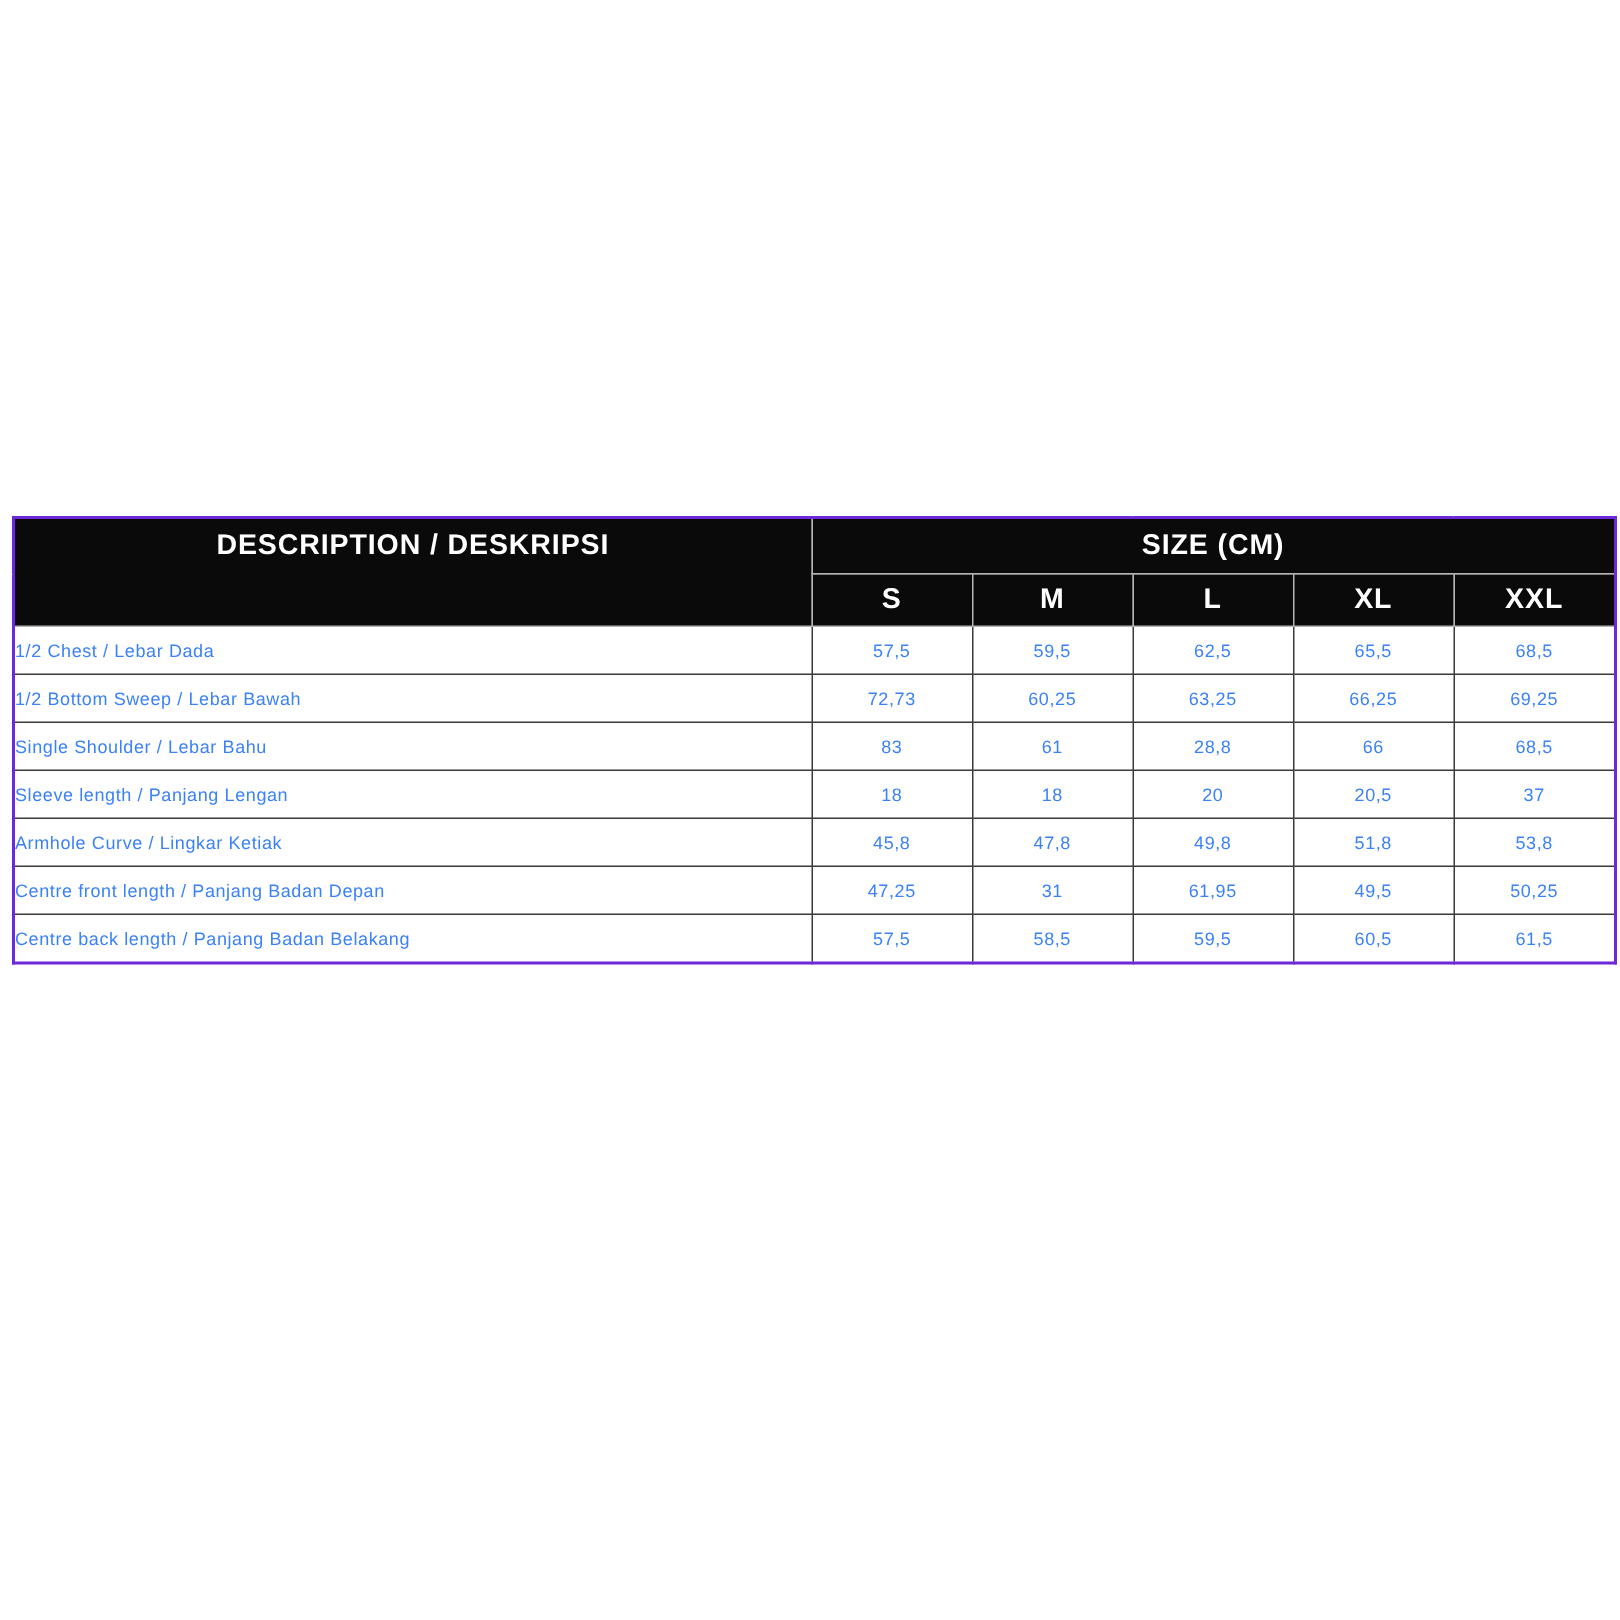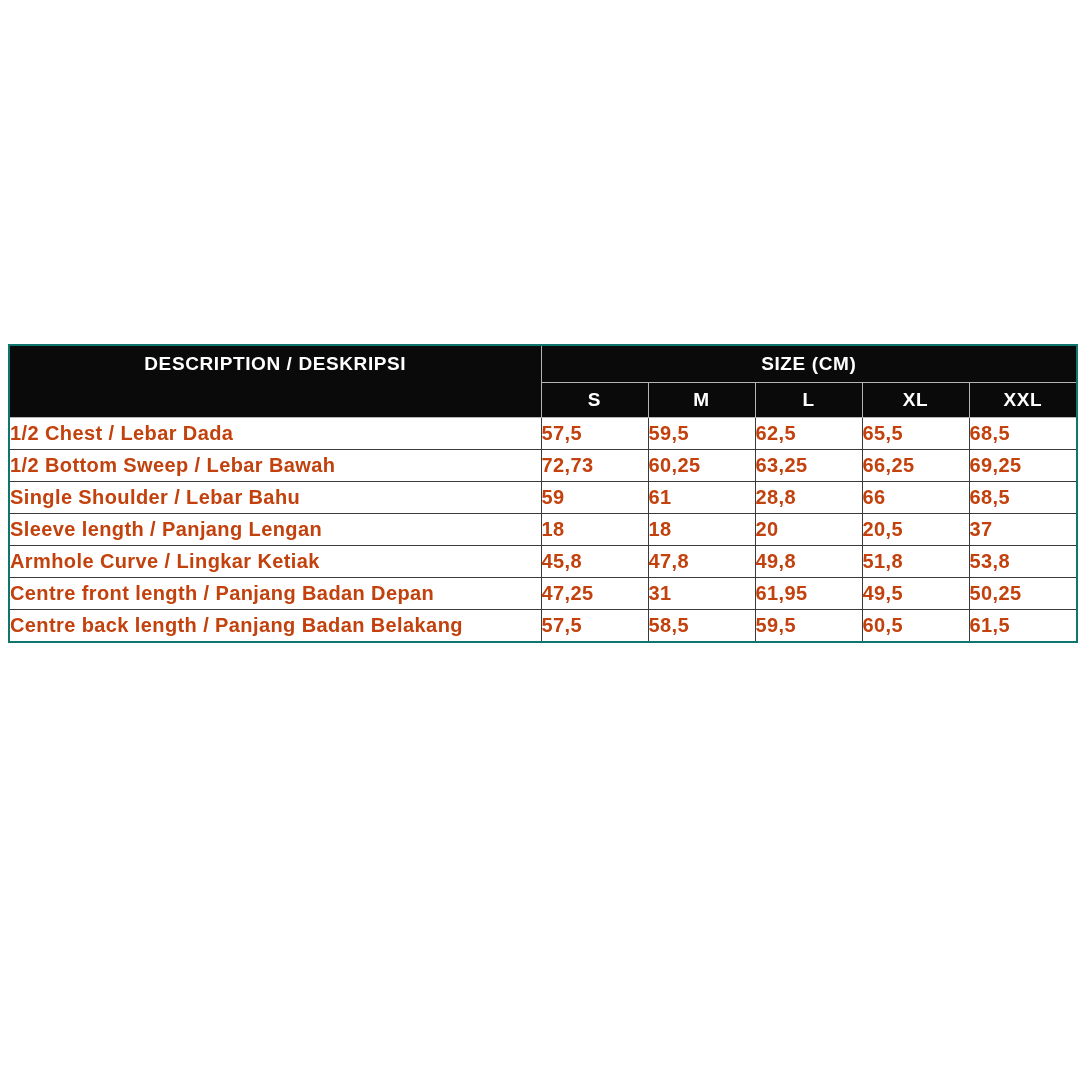--- a/index.html
+++ b/index.html
@@ -16,21 +16,21 @@
   .size-chart-wrap {
     position: absolute;
     left: 8px;
     top: 344px;
     width: 1068px;
   }
   table.size-chart {
     border-collapse: collapse;
     table-layout: fixed;
     width: 1068px;
-    border: 2px solid #0f766e;
+    border: 2px solid #6d28d9;
   }
   table.size-chart thead th {
     background: #0a0a0a;
     color: #ffffff;
     font-weight: bold;
     border: 1px solid #b5b5b5;
     letter-spacing: 0.6px;
     font-size: 19px;
     padding: 0;
   }
@@ -42,33 +42,33 @@
   }
   th.size-group-head {
     height: 32px;
   }
   th.size-col-head {
     height: 30px;
     text-align: center;
   }
   table.size-chart tbody td {
     border: 1px solid #3a3a3a;
-    color: #c2410c;
-    font-size: 20px;
+    color: #3b82f6;
+    font-size: 12px;
     letter-spacing: 0.4px;
     height: 31px;
     padding: 0;
     background: #ffffff;
-    font-weight: bold;
   }
   td.row-label {
     text-align: left;
     padding-left: 4px;
   }
   td.size-value {
+    text-align: center;
   }
 </style>
 </head>
 <body>
 
 <div class="size-chart-wrap">
   <table class="size-chart">
     <colgroup>
       <col style="width:532px">
       <col style="width:107px">
@@ -102,21 +102,21 @@
       <tr>
         <td class="row-label">1/2 Bottom Sweep / Lebar Bawah</td>
         <td class="size-value">72,73</td>
         <td class="size-value">60,25</td>
         <td class="size-value">63,25</td>
         <td class="size-value">66,25</td>
         <td class="size-value">69,25</td>
       </tr>
       <tr>
         <td class="row-label">Single Shoulder / Lebar Bahu</td>
-        <td class="size-value">59</td>
+        <td class="size-value">83</td>
         <td class="size-value">61</td>
         <td class="size-value">28,8</td>
         <td class="size-value">66</td>
         <td class="size-value">68,5</td>
       </tr>
       <tr>
         <td class="row-label">Sleeve length / Panjang Lengan</td>
         <td class="size-value">18</td>
         <td class="size-value">18</td>
         <td class="size-value">20</td>

